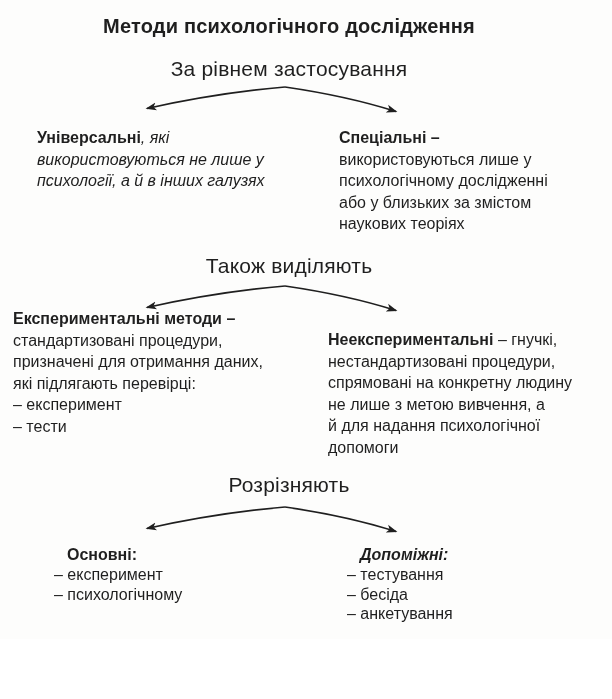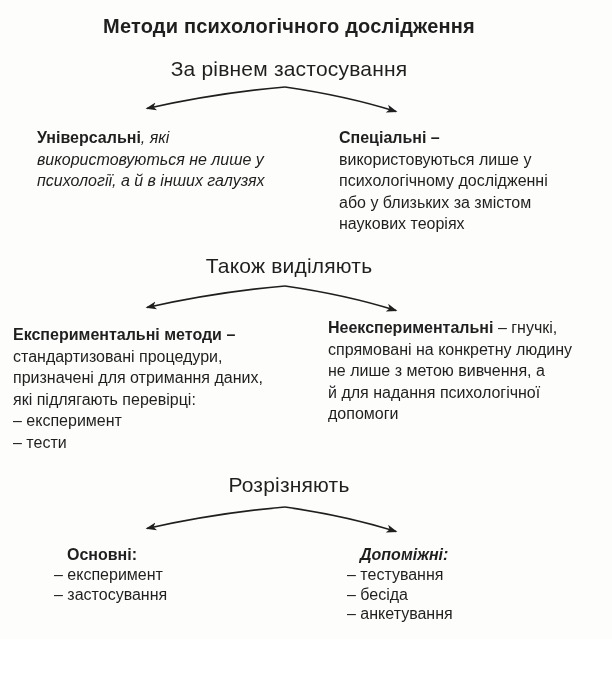--- a/index.html
+++ b/index.html
@@ -55,22 +55,22 @@
   .block {
     position: absolute;
     font-size: 16px;
     line-height: 21.5px;
     white-space: nowrap;
   }
   .block.tight { line-height: 19.8px; }
 
   .b1L { left: 37px;  top: 127px; }
   .b1R { left: 339px; top: 127px; }
-  .b2L { left: 13px;  top: 324px; }
-  .b2R { left: 328px; top: 317px; }
+  .b2L { left: 13px;  top: 308px; }
+  .b2R { left: 328px; top: 329px; }
   .b3L { left: 54px;  top: 545px; }
   .b3R { left: 347px; top: 545px; }
 
   .sg-r  { font-weight: normal; font-style: normal; }
   .sg-b  { font-weight: bold; }
   .sg-i  { font-style: italic; }
   .sg-bi { font-weight: bold; font-style: italic; }
 
   .defs-svg { position: absolute; width: 0; height: 0; color: var(--ink, #1f1f1f); }
 </style>
@@ -115,35 +115,36 @@
   <div class="block b2L">
       <div class="line"><span class="sg-b">Експериментальні методи –</span></div>
       <div class="line"><span class="sg-r">стандартизовані процедури,</span></div>
       <div class="line"><span class="sg-r">призначені для отримання даних,</span></div>
       <div class="line"><span class="sg-r">які підлягають перевірці:</span></div>
       <div class="line"><span class="sg-r">– експеримент</span></div>
       <div class="line"><span class="sg-r">– тести</span></div>
     </div>
   <div class="block b2R">
       <div class="line"><span class="sg-b">Неекспериментальні</span><span class="sg-r"> – гнучкі,</span></div>
+      <div class="line"><span class="sg-r">нестандартизовані процедури,</span></div>
       <div class="line"><span class="sg-r">спрямовані на конкретну людину</span></div>
       <div class="line"><span class="sg-r">не лише з метою вивчення, а</span></div>
       <div class="line"><span class="sg-r">й для надання психологічної</span></div>
       <div class="line"><span class="sg-r">допомоги</span></div>
     </div>
 
   <div class="centerband heading h3">Розрізняють</div>
   <svg class="arrow a3" viewBox="0 0 270 34">
     <path d="M148,3 Q80,9 10,24.5" fill="none" stroke="currentColor" stroke-width="1.7" marker-end="url(#ah)"></path>
     <path d="M148,3 Q210,12 259,27.5" fill="none" stroke="currentColor" stroke-width="1.7" marker-end="url(#ah)"></path>
   </svg>
   <div class="block tight b3L">
       <div class="line" style="padding-left: 13px;"><span class="sg-b">Основні:</span></div>
       <div class="line"><span class="sg-r">– експеримент</span></div>
-      <div class="line"><span class="sg-r">– застосування</span></div>
+      <div class="line"><span class="sg-r">– психологічному</span></div>
     </div>
   <div class="block tight b3R">
       <div class="line" style="padding-left: 13px;"><span class="sg-bi">Допоміжні:</span></div>
       <div class="line"><span class="sg-r">– тестування</span></div>
       <div class="line"><span class="sg-r">– бесіда</span></div>
       <div class="line"><span class="sg-r">– анкетування</span></div>
     </div>
 
 </div>
 

